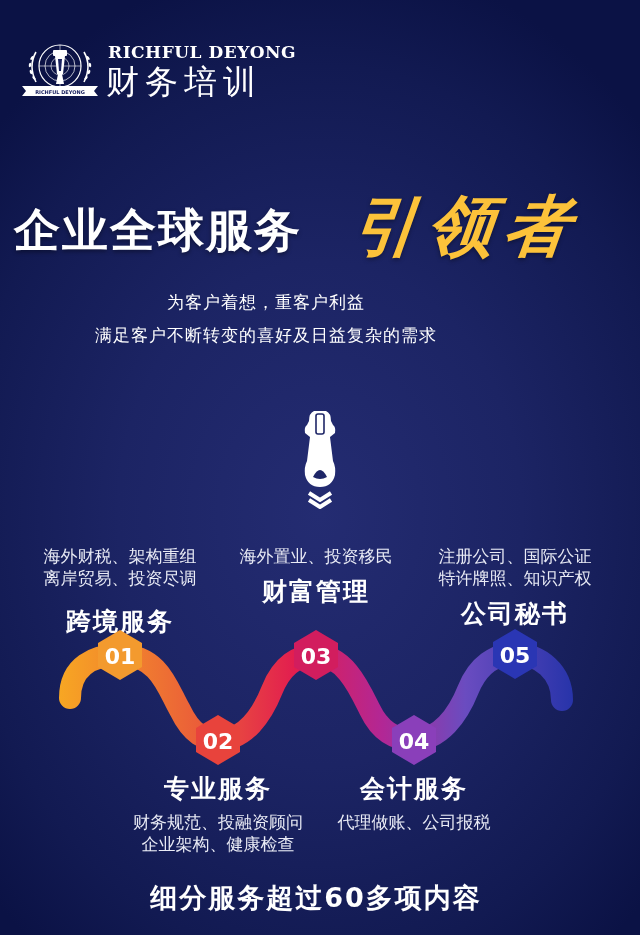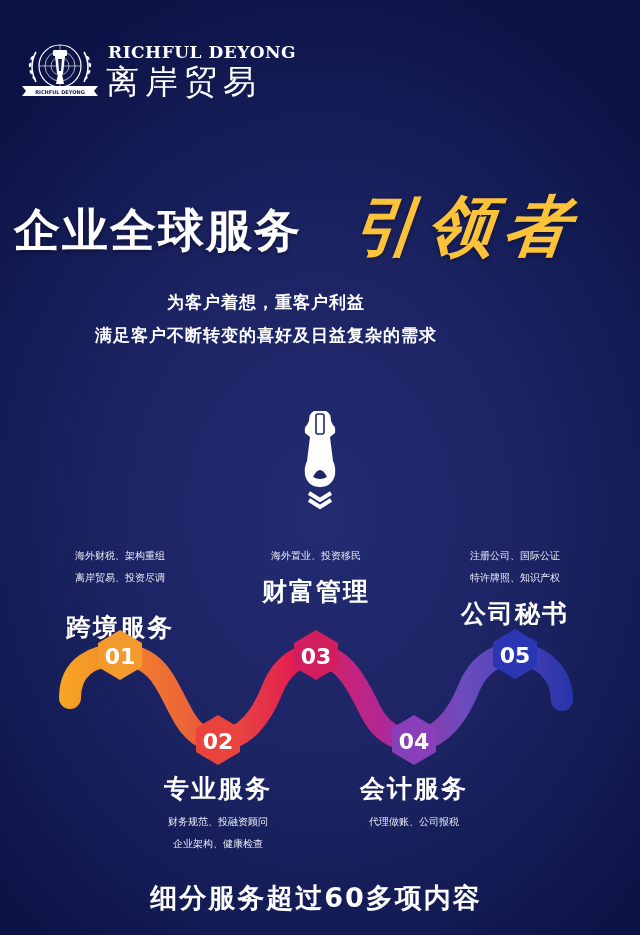--- a/index.html
+++ b/index.html
@@ -13,28 +13,28 @@
 
   
   .logo { left:18px; top:38px; width:84px; height:66px; }
   .brand-en { left:108px; top:42px; font-family:"DejaVu Serif","Liberation Serif",serif; font-weight:bold; font-size:17px; letter-spacing:0.5px; color:#fff; }
   .brand-cn { left:106px; top:60px; font-size:33px; letter-spacing:6px; color:#fff; font-weight:normal; }
 
   
   .headline { left:14px; top:200px; font-size:46px; font-weight:bold; letter-spacing:2px; color:#fff; text-shadow:0 2px 4px rgba(0,0,0,0.4); }
   .headline-accent { left:352px; top:182px; font-family:"DejaVu Serif","Liberation Serif",serif; font-size:66px; font-style:italic; font-weight:bold; letter-spacing:10px; color:#fcc23a; transform:skewX(-6deg); text-shadow:0 2px 4px rgba(0,0,0,0.35); }
 
-  .tagline { width:532px; left:0; text-align:center; font-weight:bold; font-size:17px; letter-spacing:1px; color:#fff; }
+  .tagline { width:532px; left:0; text-align:center; font-weight:normal; font-size:17px; letter-spacing:1px; color:#fff; }
   .tag1 { top:291px; }
   .tag2 { top:324px; }
 
   .zipper { left:292px; top:405px; width:56px; height:104px; }
 
   
-  .desc { text-align:center; font-size:10px; line-height:22px; color:#e9ebf5; width:200px; }
+  .desc { text-align:center; font-size:17px; line-height:22px; color:#e9ebf5; width:200px; }
   .title { text-align:center; font-size:25px; font-weight:bold; letter-spacing:2px; color:#fff; width:200px; }
 
   .wave { left:0; top:610px; width:640px; height:170px; }
 
   .footer { left:0; width:632px; top:880px; text-align:center; font-size:27px; font-weight:bold; letter-spacing:2px; color:#fff; }
 </style>
 </head>
 <body>
 
 <svg class="abs logo" viewBox="0 0 84 66">
@@ -63,21 +63,21 @@
     <rect x="35" y="12" width="14" height="6" rx="1"></rect>
     <path d="M37 18 L47 18 L45 36 L39 36 Z"></path>
     <path d="M40 36 L44 36 L46 46 L38 46 Z"></path>
 
     <path d="M4 48 L80 48 L76 53 L80 58 L4 58 L8 53 Z"></path>
   </g>
   <path d="M40 21 L44 21 L43 33 L41 33 Z" fill="#1a2260"></path>
   <text x="42" y="56" text-anchor="middle" font-size="5" font-family="DejaVu Sans, sans-serif" font-weight="bold" fill="#1a2260">RICHFUL DEYONG</text>
 </svg>
 <div class="abs brand-en">RICHFUL DEYONG</div>
-<div class="abs brand-cn">离岸贸易</div>
+<div class="abs brand-cn">财务培训</div>
 
 <div class="abs headline">企业全球服务</div>
 <div class="abs headline-accent">引领者</div>
 
 <div class="abs tagline tag1">为客户着想，重客户利益</div>
 <div class="abs tagline tag2">满足客户不断转变的喜好及日益复杂的需求</div>
 
 <svg class="abs zipper" viewBox="0 0 56 104">
   <g fill="#fff">
 
@@ -90,21 +90,21 @@
 
   <g fill="none" stroke="#fff" stroke-width="4" stroke-linejoin="miter">
     <path d="M17 88 L28 95 L39 88"></path>
     <path d="M17 97 L28 104 L39 97" transform="translate(0,-2)"></path>
   </g>
 </svg>
 
 <div class="abs" style="left:20px; top:545px;">
   <div class="desc">海外财税、架构重组</div>
   <div class="desc">离岸贸易、投资尽调</div>
-  <div class="title" style="margin-top:22px;">跨境服务</div>
+  <div class="title" style="margin-top:16px;">跨境服务</div>
 </div>
 <div class="abs" style="left:216px; top:545px;">
   <div class="desc">海外置业、投资移民</div>
   <div class="title" style="margin-top:8px;">财富管理</div>
 </div>
 <div class="abs" style="left:415px; top:545px;">
   <div class="desc">注册公司、国际公证</div>
   <div class="desc">特许牌照、知识产权</div>
   <div class="title" style="margin-top:8px;">公司秘书</div>
 </div>

